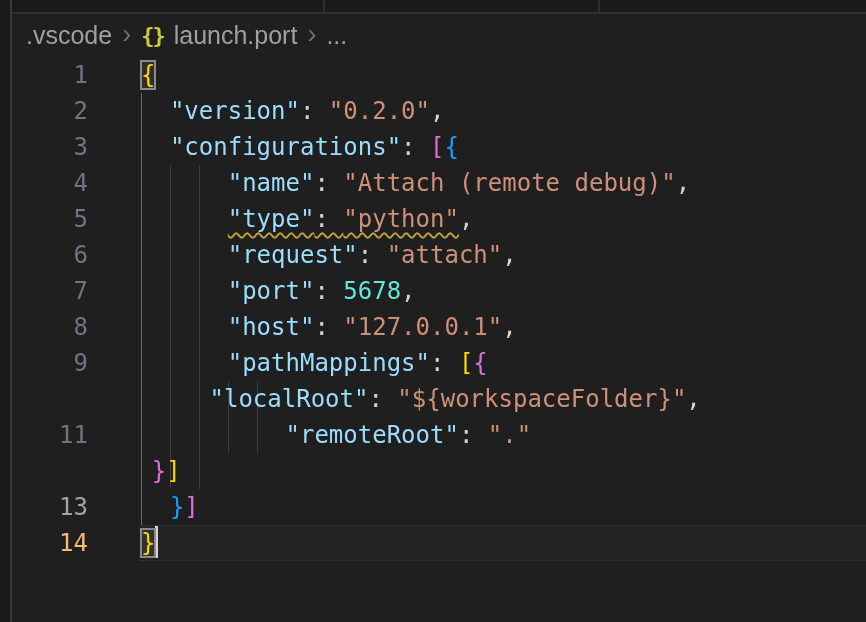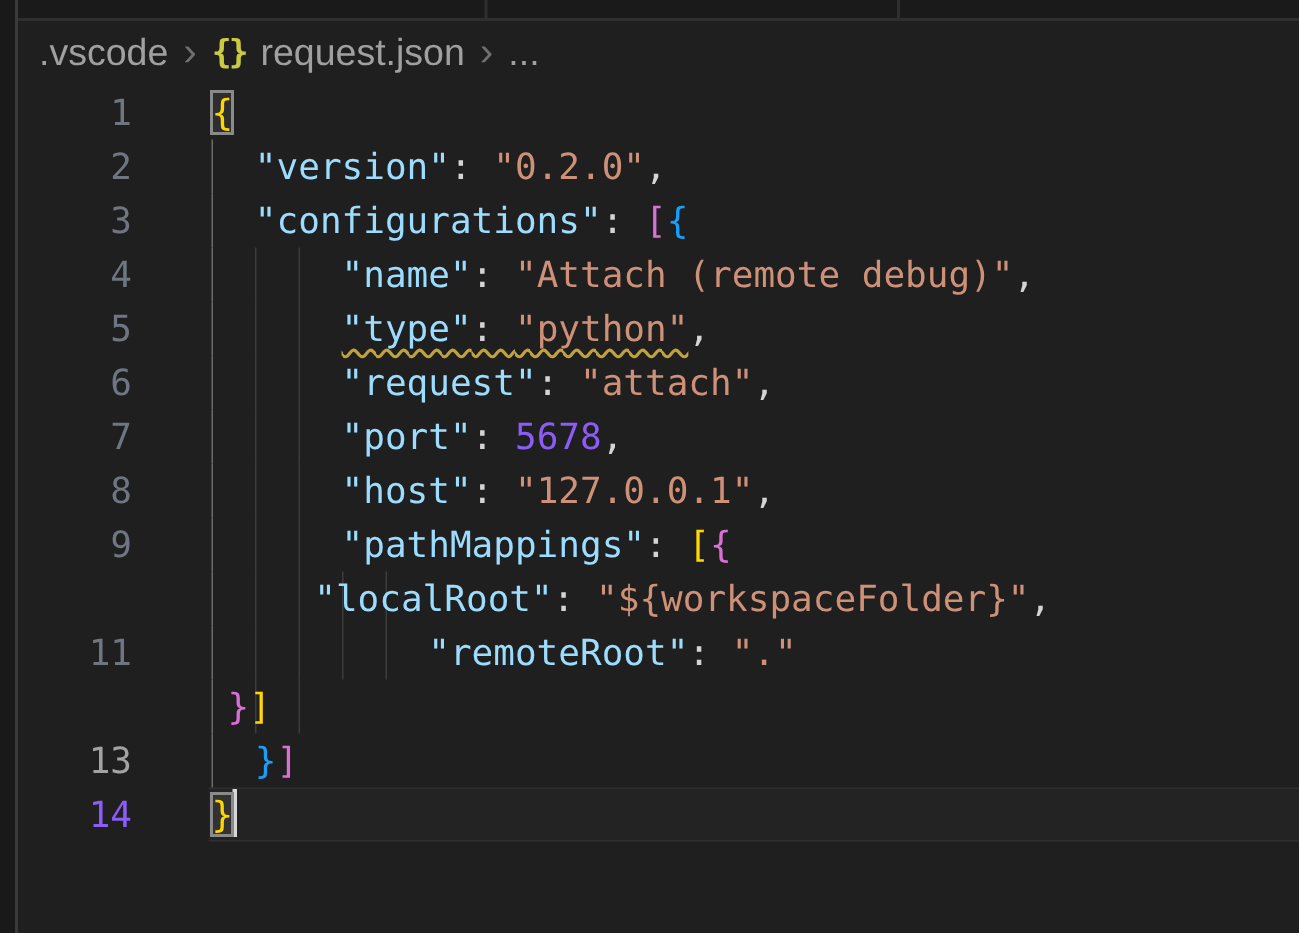--- a/index.html
+++ b/index.html
@@ -56,21 +56,21 @@
 
     <div class="tab-strip" id="tab-strip">
         <div class="tab-divider" style="left: 311px;"></div>
         <div class="tab-divider" style="left: 586px;"></div>
       </div>
 
     <div class="breadcrumbs">
       <span>.vscode</span>
       <span class="chev">›</span>
       <span class="json-icon" id="json-icon" style="color: rgb(203, 203, 65);">{}</span>
-      <span>request.json</span>
+      <span>launch.port</span>
       <span class="chev">›</span>
       <span>...</span>
     </div>
 
     <div class="code" id="code">
         <div class="row">
           <div class="gutter" style="color: rgb(110, 118, 129);">1</div>
           <div class="code-content"><span class="bracket-box" style="color: rgb(255, 215, 0);">{</span></div>
         </div>
         <div class="row">
@@ -102,21 +102,21 @@
           <div class="guide" style="left: 157.9px; background: rgb(60, 60, 60);"></div>
           <div class="guide" style="left: 186.8px; background: rgb(60, 60, 60);"></div>
           <div class="gutter" style="color: rgb(110, 118, 129);">6</div>
           <div class="code-content"><span style="color: rgb(212, 212, 212);">      </span><span style="color: rgb(156, 220, 254);">"request"</span><span style="color: rgb(212, 212, 212);">: </span><span style="color: rgb(206, 145, 120);">"attach"</span><span style="color: rgb(212, 212, 212);">,</span></div>
         </div>
         <div class="row">
           <div class="guide" style="left: 129px; background: rgb(107, 107, 107);"></div>
           <div class="guide" style="left: 157.9px; background: rgb(60, 60, 60);"></div>
           <div class="guide" style="left: 186.8px; background: rgb(60, 60, 60);"></div>
           <div class="gutter" style="color: rgb(110, 118, 129);">7</div>
-          <div class="code-content"><span style="color: rgb(212, 212, 212);">      </span><span style="color: rgb(156, 220, 254);">"port"</span><span style="color: rgb(212, 212, 212);">: </span><span style="color: #8b5cf6;">5678</span><span style="color: rgb(212, 212, 212);">,</span></div>
+          <div class="code-content"><span style="color: rgb(212, 212, 212);">      </span><span style="color: rgb(156, 220, 254);">"port"</span><span style="color: rgb(212, 212, 212);">: </span><span style="color: #5eead4;">5678</span><span style="color: rgb(212, 212, 212);">,</span></div>
         </div>
         <div class="row">
           <div class="guide" style="left: 129px; background: rgb(107, 107, 107);"></div>
           <div class="guide" style="left: 157.9px; background: rgb(60, 60, 60);"></div>
           <div class="guide" style="left: 186.8px; background: rgb(60, 60, 60);"></div>
           <div class="gutter" style="color: rgb(110, 118, 129);">8</div>
           <div class="code-content"><span style="color: rgb(212, 212, 212);">      </span><span style="color: rgb(156, 220, 254);">"host"</span><span style="color: rgb(212, 212, 212);">: </span><span style="color: rgb(206, 145, 120);">"127.0.0.1"</span><span style="color: rgb(212, 212, 212);">,</span></div>
         </div>
         <div class="row">
           <div class="guide" style="left: 129px; background: rgb(107, 107, 107);"></div>
@@ -148,19 +148,19 @@
           <div class="guide" style="left: 186.8px; background: rgb(60, 60, 60);"></div>
           <div class="code-content"><span style="color: rgb(212, 212, 212);">      </span><span style="color: rgb(218, 112, 214);">}</span><span style="color: rgb(255, 215, 0);">]</span></div>
         </div>
         <div class="row">
           <div class="guide" style="left: 129px; background: rgb(107, 107, 107);"></div>
           <div class="gutter" style="color: #a3a3a3;">13</div>
           <div class="code-content"><span style="color: rgb(212, 212, 212);">  </span><span style="color: rgb(23, 159, 255);">}</span><span style="color: rgb(218, 112, 214);">]</span></div>
         </div>
         <div class="row">
           <div class="line-highlight"></div>
-          <div class="gutter" style="color: #8b5cf6;">14</div>
+          <div class="gutter" style="color: #fdba74;">14</div>
           <div class="code-content"><span class="bracket-box" style="color: rgb(255, 215, 0);">}</span><span class="cursor"></span></div>
         </div>
       </div>
 
   </div>
 </div>
 
 </body></html>

